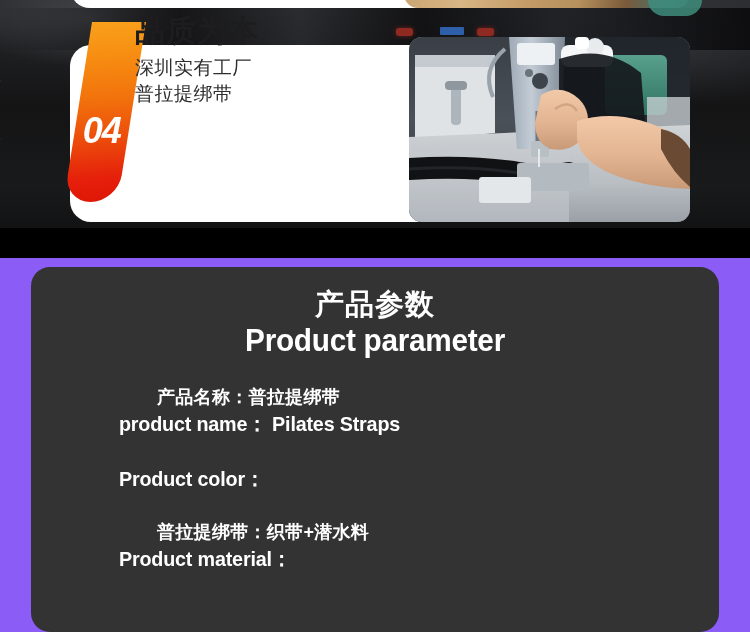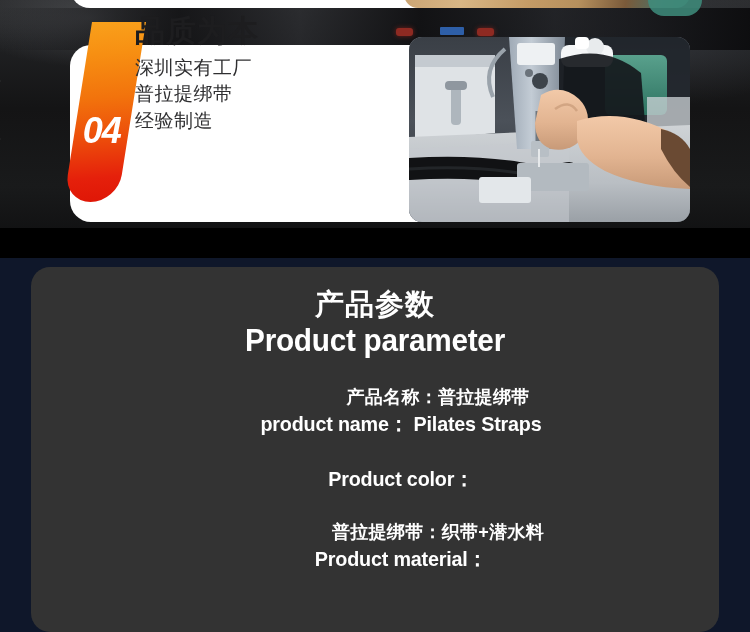--- a/index.html
+++ b/index.html
@@ -185,21 +185,21 @@
     width: 750px; height: 30px;
     background: #000000;
     z-index: 8;
   }
 
   
   .bottom-section {
     position: absolute;
     left: 0; top: 258px;
     width: 750px; height: 374px;
-    background: #0f172a;
+    background: #8b5cf6;
   }
   .param-card {
     position: absolute;
     left: 31px; top: 9px;
     width: 688px; height: 365px;
     background: #333333;
     border-radius: 19px;
     overflow: hidden;
   }
   .param-title-cn {
@@ -221,21 +221,21 @@
     color: #ffffff;
     letter-spacing: -0.3px;
     line-height: 1.1;
     transform: scaleX(0.93);
   }
 
   .param-list {
     margin: 26px 0 0 0;
     padding: 0 0 0 88px;
   }
-  .param-row { margin-bottom: 26px; text-align: center; }
+  .param-row { margin-bottom: 26px; }
   .param-cn {
     font-family: "Liberation Sans", "DejaVu Sans", sans-serif;
     font-size: 18px;
     font-weight: 700;
     color: #ffffff;
     line-height: 1.45;
     letter-spacing: .3px;
     padding-left: 38px;
     white-space: nowrap;
   }
@@ -270,21 +270,20 @@
   <div class="feature-card"></div>
 
   <div class="number-ribbon">
     <div class="num">04</div>
   </div>
 
   <div class="feature-text">
     <div class="feature-title">品质为本</div>
     <div class="feature-sub">深圳实有工厂</div>
     <div class="feature-sub">普拉提绑带</div>
-    <div class="feature-sub">经验制造</div>
   </div>
 
   <div class="feature-photo">
     <svg class="sv" viewBox="0 0 281 185" preserveAspectRatio="none">
       <defs>
         <linearGradient id="bgTop" x1="0" y1="0" x2="0" y2="1">
           <stop offset="0%" stop-color="#3a3f46"></stop>
           <stop offset="45%" stop-color="#4b5159"></stop>
           <stop offset="100%" stop-color="#2b3036"></stop>
         </linearGradient>

